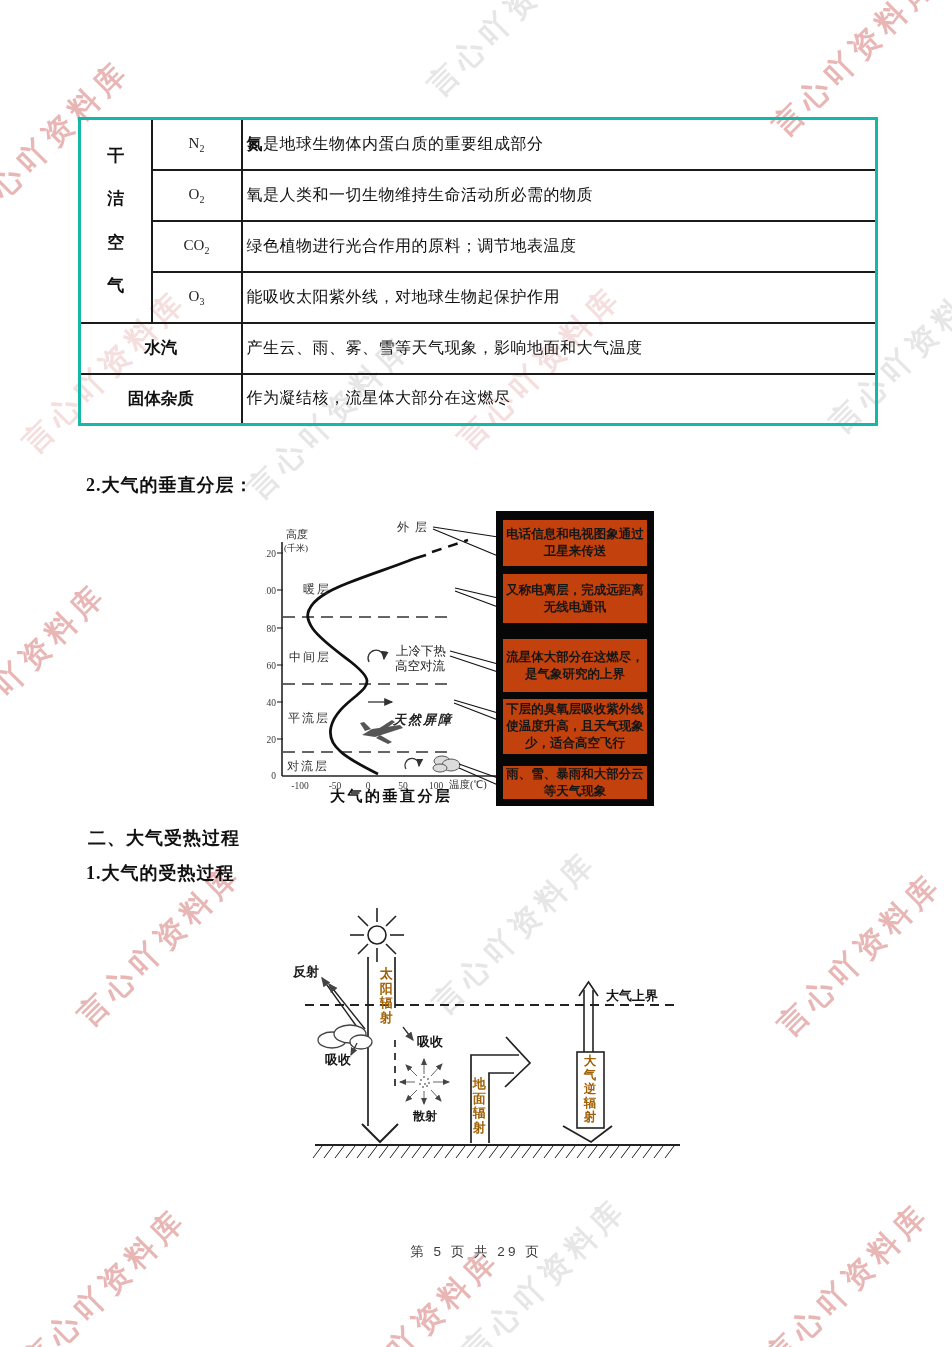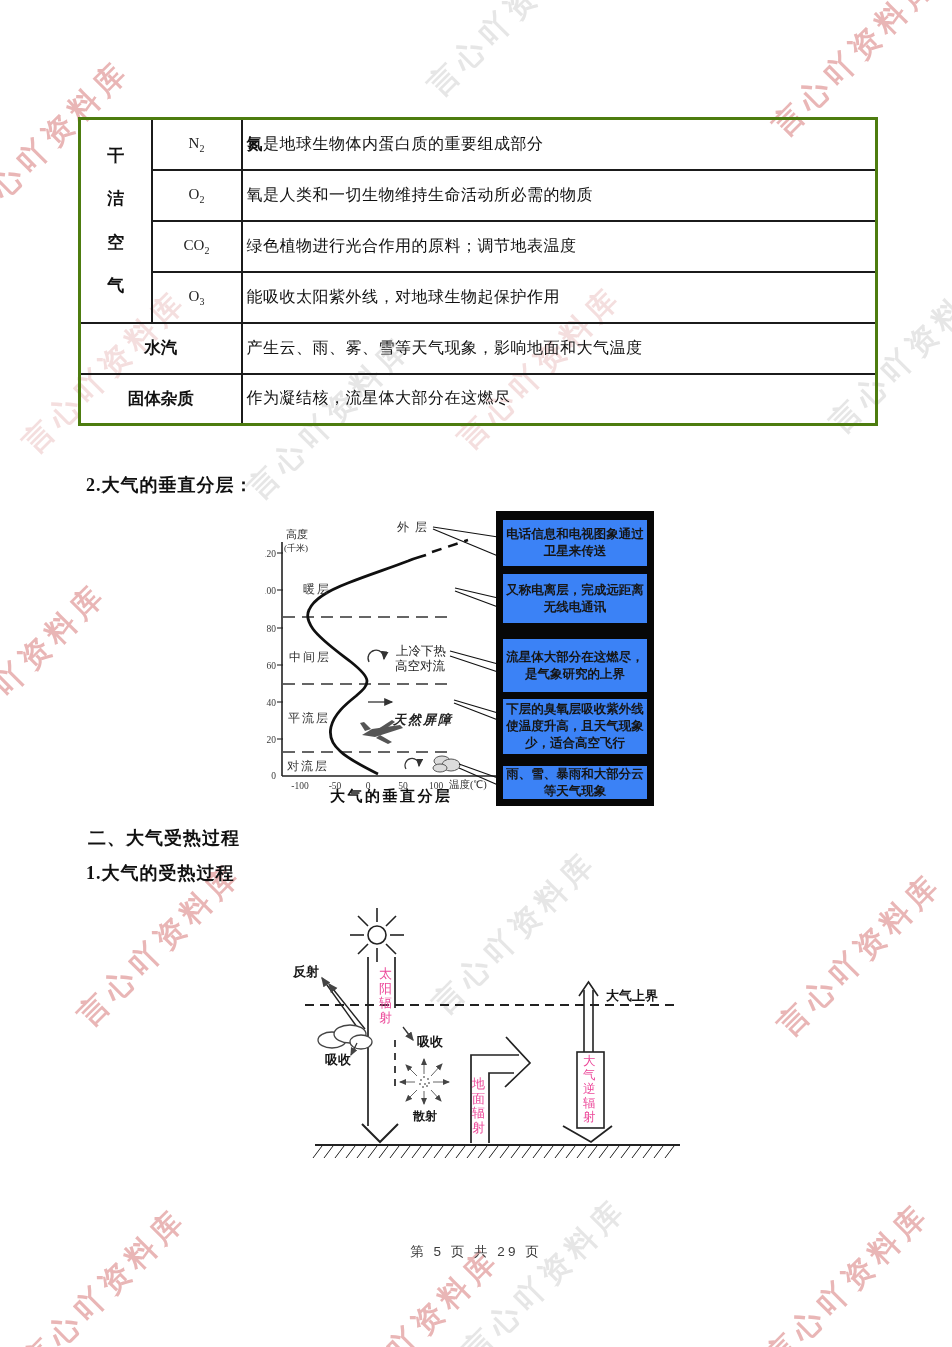--- a/index.html
+++ b/index.html
@@ -19,21 +19,21 @@
   .wm-g{color:rgba(200,200,200,0.45);}
   
   .comp-table{
     position:absolute;left:78px;top:117px;width:800px;height:306px;
     border-collapse:collapse;z-index:2;background:transparent;
     table-layout:fixed;
   }
   .comp-table td{
     border:2px solid #1b1b1b;vertical-align:middle;background:transparent;
   }
-  .comp-table{border:3px solid #4d7c0f;}
+  .comp-table{border:3px solid #14b8a6;}
   td.cell-formula{text-align:center;font-size:15px;color:#222;}
   td.cell-desc{font-size:16px;padding-left:4px;letter-spacing:0.5px;}
   td.cell-group{text-align:center;}
   .vtext{
     width:1.1em;margin:0 auto;word-break:break-all;
     font-weight:bold;font-size:17px;line-height:2.55;text-align:center;
   }
   .merged-label{font-weight:bold;font-size:16.5px;text-align:center;}
   sub{font-size:10px;}
   b.lead{font-weight:bold;}
@@ -44,29 +44,29 @@
     font-size:13.5px;color:#3c3c3c;letter-spacing:3px;z-index:2;
     font-family:"Liberation Sans",sans-serif;
   }
   
   .dia{position:absolute;z-index:1;}
   .panel{
     position:absolute;left:496px;top:511px;width:158px;height:295px;
     background:#070707;z-index:2;
   }
   .callout{
-    position:absolute;left:7px;width:144px;background:#3b82f6;
+    position:absolute;left:7px;width:144px;background:#c2410c;
     display:flex;align-items:center;justify-content:center;text-align:center;
     font-size:12.5px;font-weight:bold;line-height:1.35;color:#161616;
     padding:0 2px;box-sizing:border-box;
   }
   .lab{position:absolute;z-index:2;font-weight:bold;font-size:13px;color:#161616;white-space:nowrap;}
   .lab-v{
-    position:absolute;z-index:2;font-weight:normal;font-size:13px;color:#ec4899;
-    width:1.05em;word-break:break-all;line-height:1.12;text-align:left;white-space:normal;
+    position:absolute;z-index:2;font-weight:bold;font-size:13px;color:#a16207;
+    width:1.05em;word-break:break-all;line-height:1.12;text-align:right;white-space:normal;
   }
   svg text{font-family:"Liberation Serif",serif;}
 </style>
 </head>
 <body>
 
 <div class="wm wm-g" style="left:510px;top:15px;">言心吖资料库</div>
 <div class="wm wm-p" style="left:855px;top:55px;">言心吖资料库</div>
 <div class="wm wm-p" style="left:48px;top:142px;">言心吖资料库</div>
 <div class="wm wm-p2" style="left:105px;top:372px;">言心吖资料库</div>

